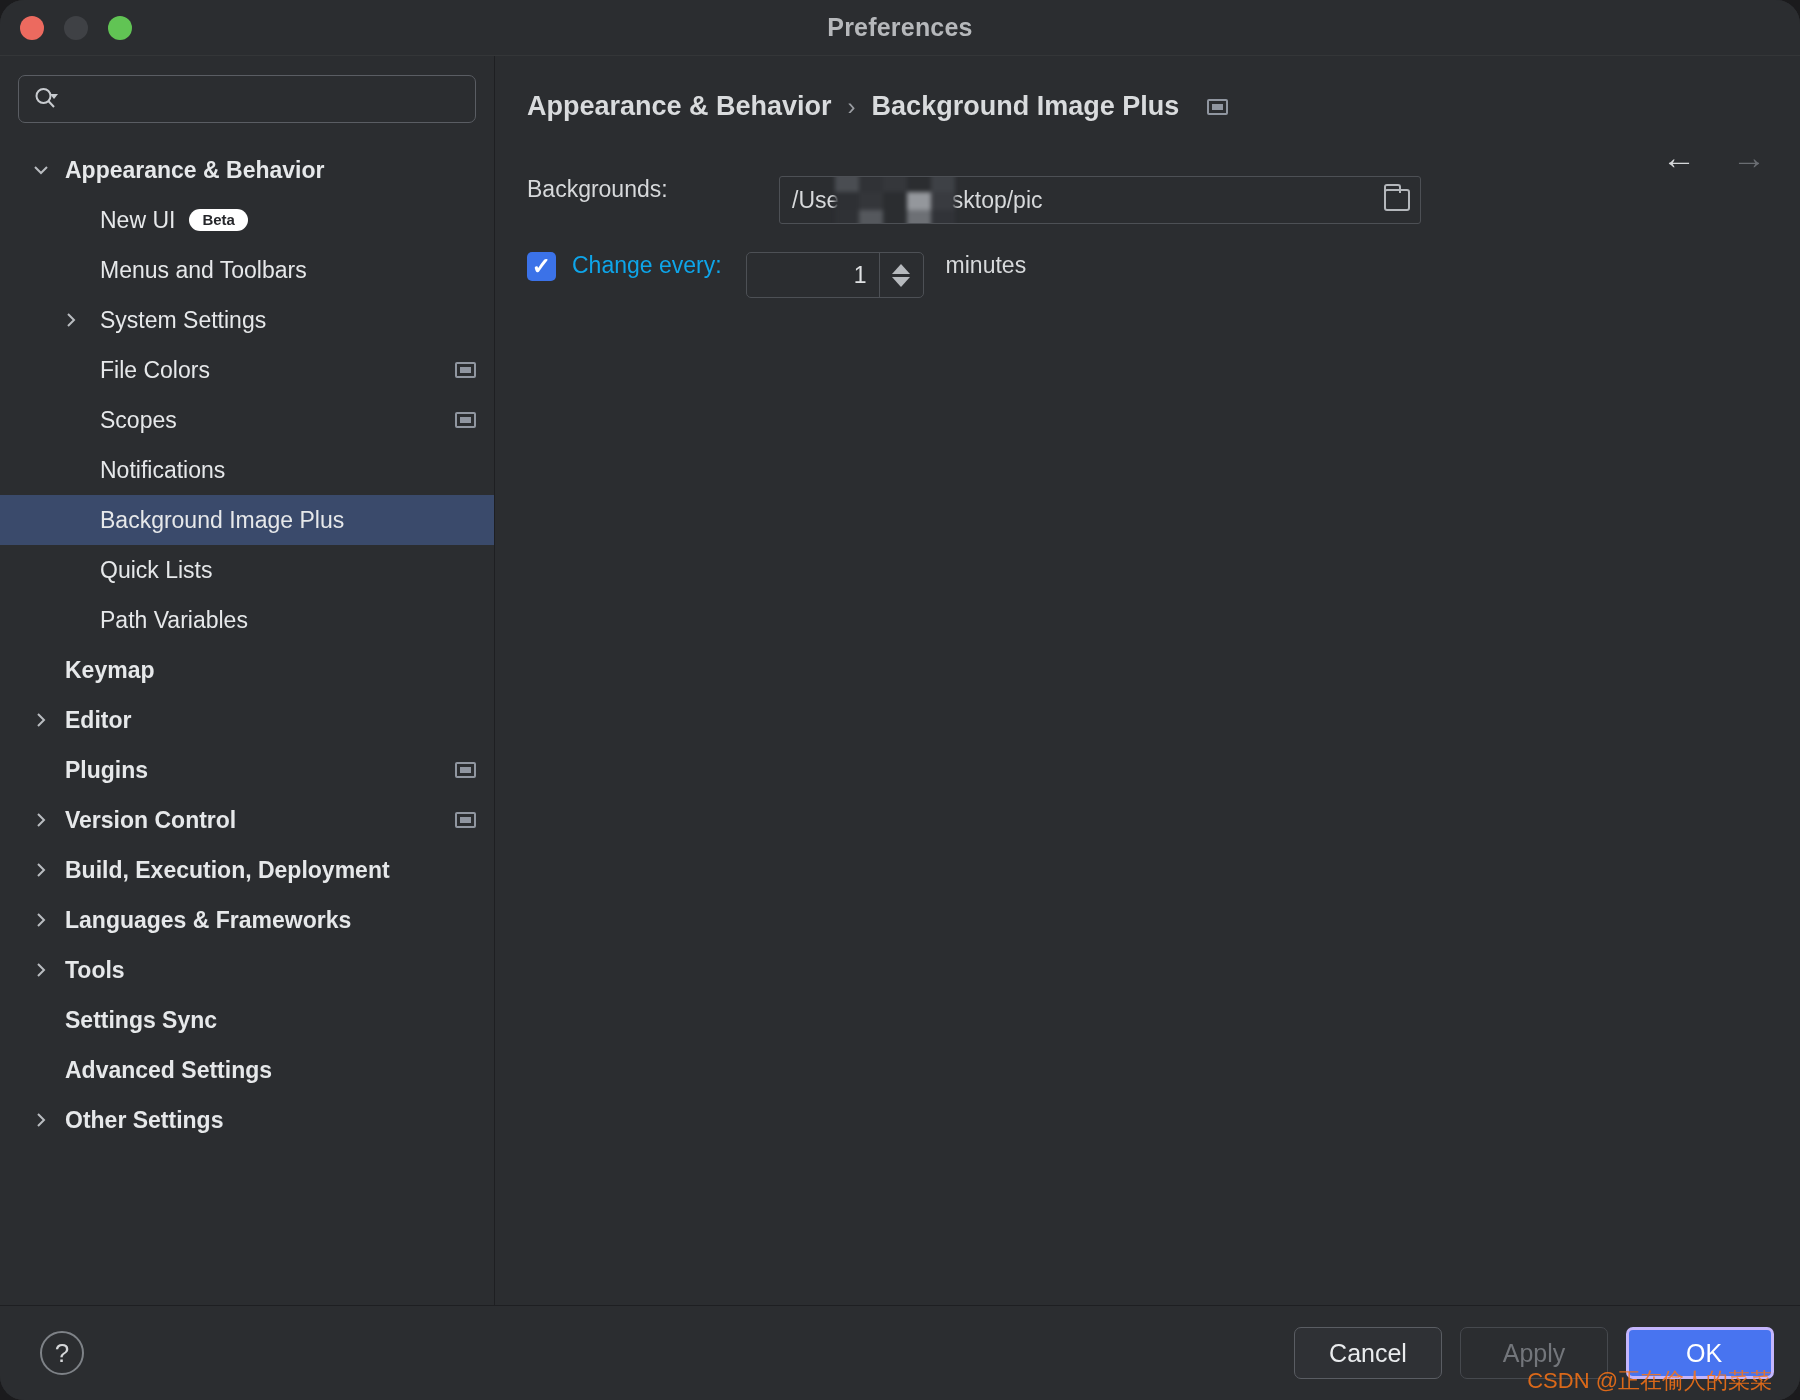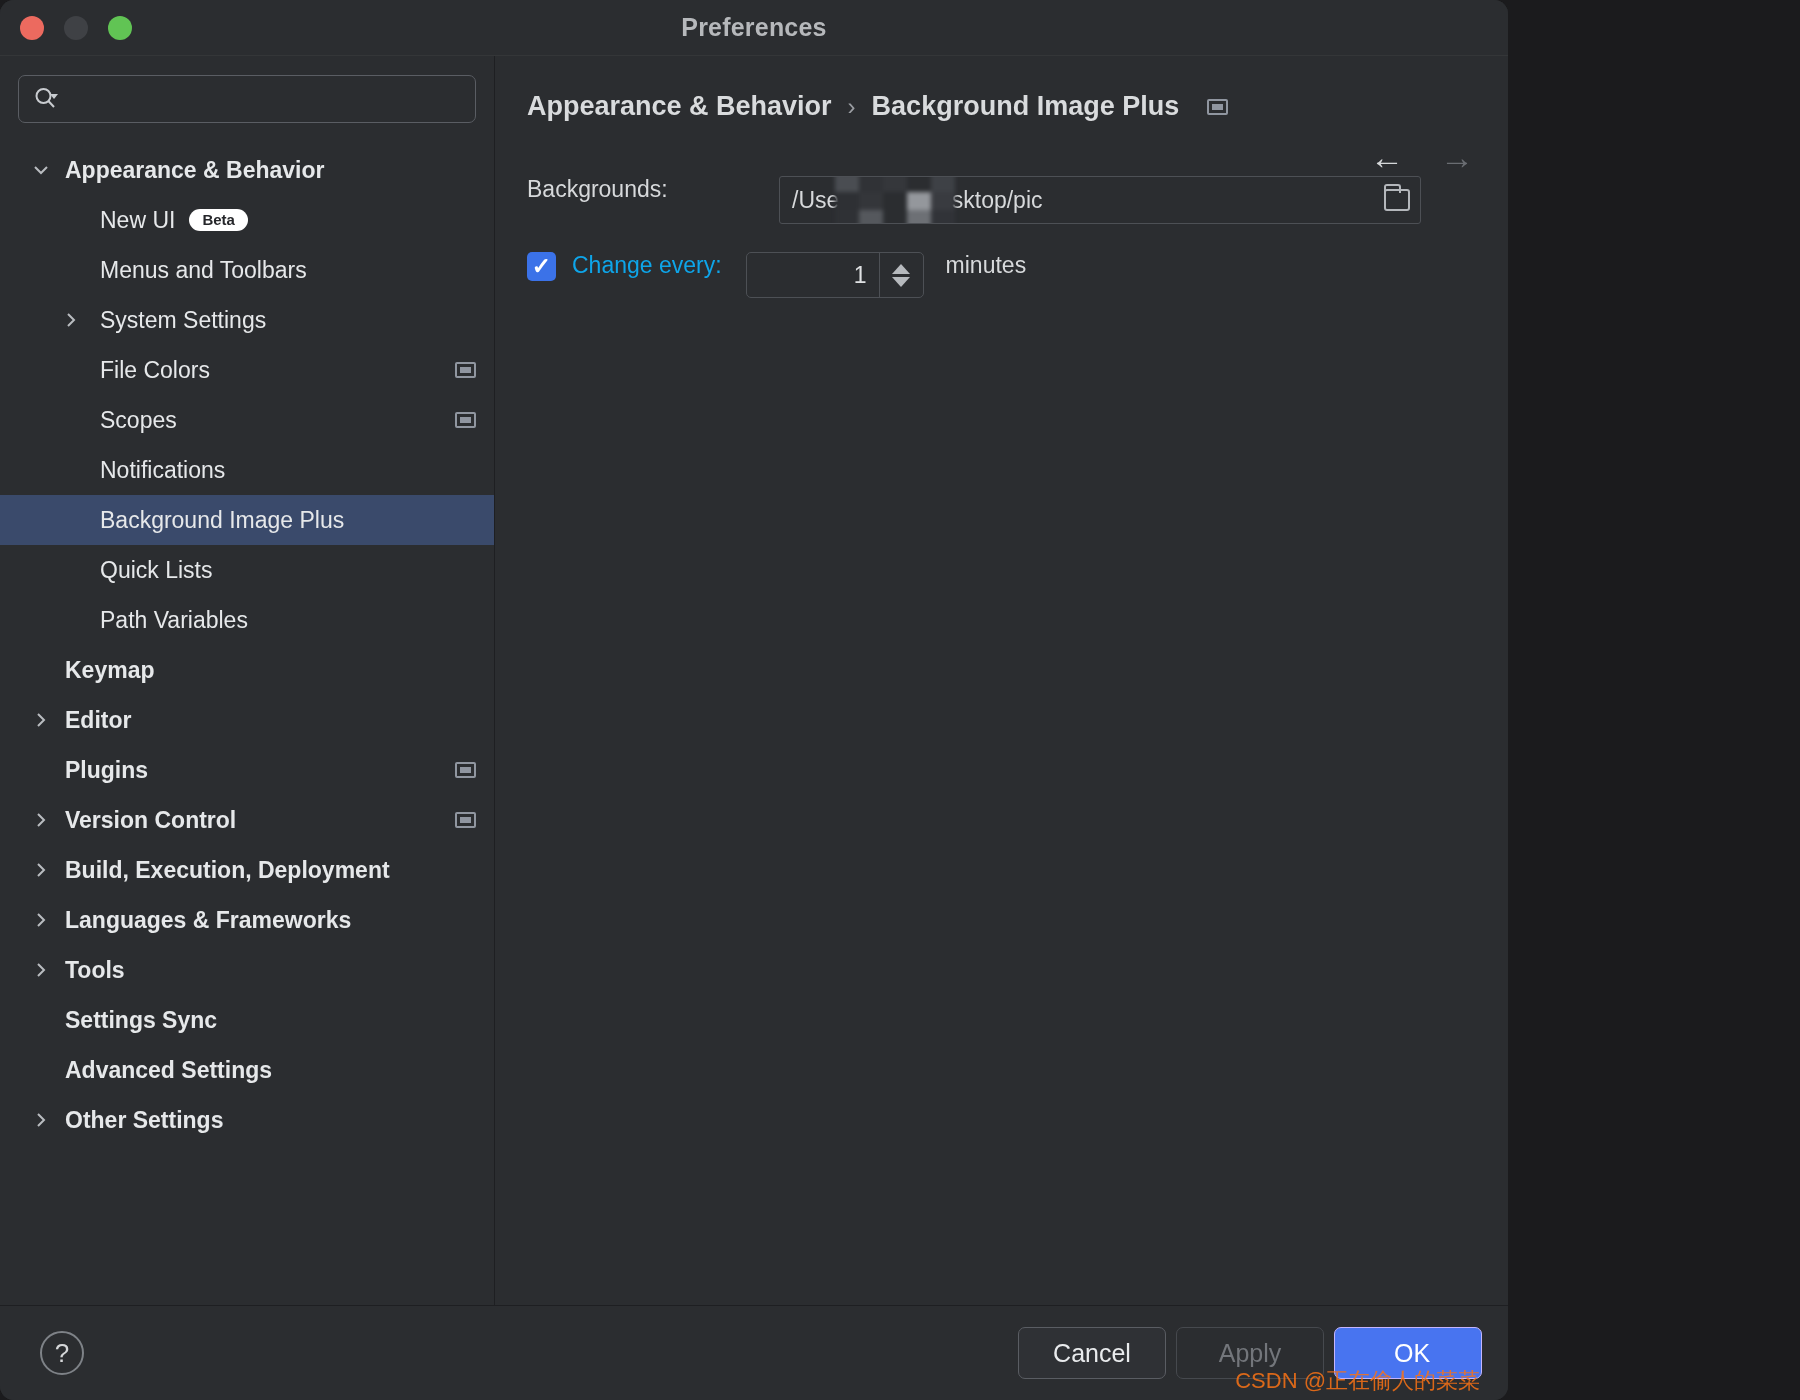--- a/index.html
+++ b/index.html
@@ -5,23 +5,23 @@
   * { box-sizing: border-box; margin: 0; padding: 0; }
   html, body {
     width: 1800px; height: 1400px;
     background: #1b1b1d;
     font-family: "Liberation Sans", sans-serif;
     overflow: hidden;
   }
   #window {
     position: absolute;
     left: 0; top: 0;
-    width: 1508px; height: 1400px;
-    background: #2b2d30;
-    border-radius: 14px;
+    width: 1800px; height: 1400px;
+    background: #2b2d30;
+    border-radius: 24px;
     overflow: hidden;
     display: flex;
     flex-direction: column;
   }
 
   
   #titlebar {
     position: relative;
     height: 55px;
     flex: 0 0 55px;
@@ -321,33 +321,33 @@
     border: 2px solid #7e8287;
     color: #d5d7d9;
     display: flex; align-items: center; justify-content: center;
     font-size: 26px;
     margin-left: 14px;
   }
   #btn-group {
     margin-left: auto;
     display: flex;
     align-items: flex-start;
-    gap: 10px;
+    gap: 18px;
   }
   .dlg-btn {
     height: 52px;
     min-width: 148px;
     border-radius: 7px;
     display: flex; align-items: center; justify-content: center;
     font-size: 25px;
     padding: 0 28px;
   }
   .dlg-btn.normal   { border: 1px solid #5a5d63; color: #e9ebed; background: #2f3135; }
   .dlg-btn.disabled { border: 1px solid #46494e; color: #73767b; background: #2b2d30; }
-  .dlg-btn.primary  { background: #4874f0; color: #ffffff; border: 1px solid #c4b5fd; padding-left: 36px; }
+  .dlg-btn.primary  { background: #4874f0; color: #ffffff; border: 3px solid #c4b5fd; padding-left: 36px; }
 
   #watermark {
     position: absolute;
     right: 28px;
     bottom: 4px;
     color: #f97316;
     font-size: 22px;
     opacity: .85;
     white-space: nowrap;
   }

